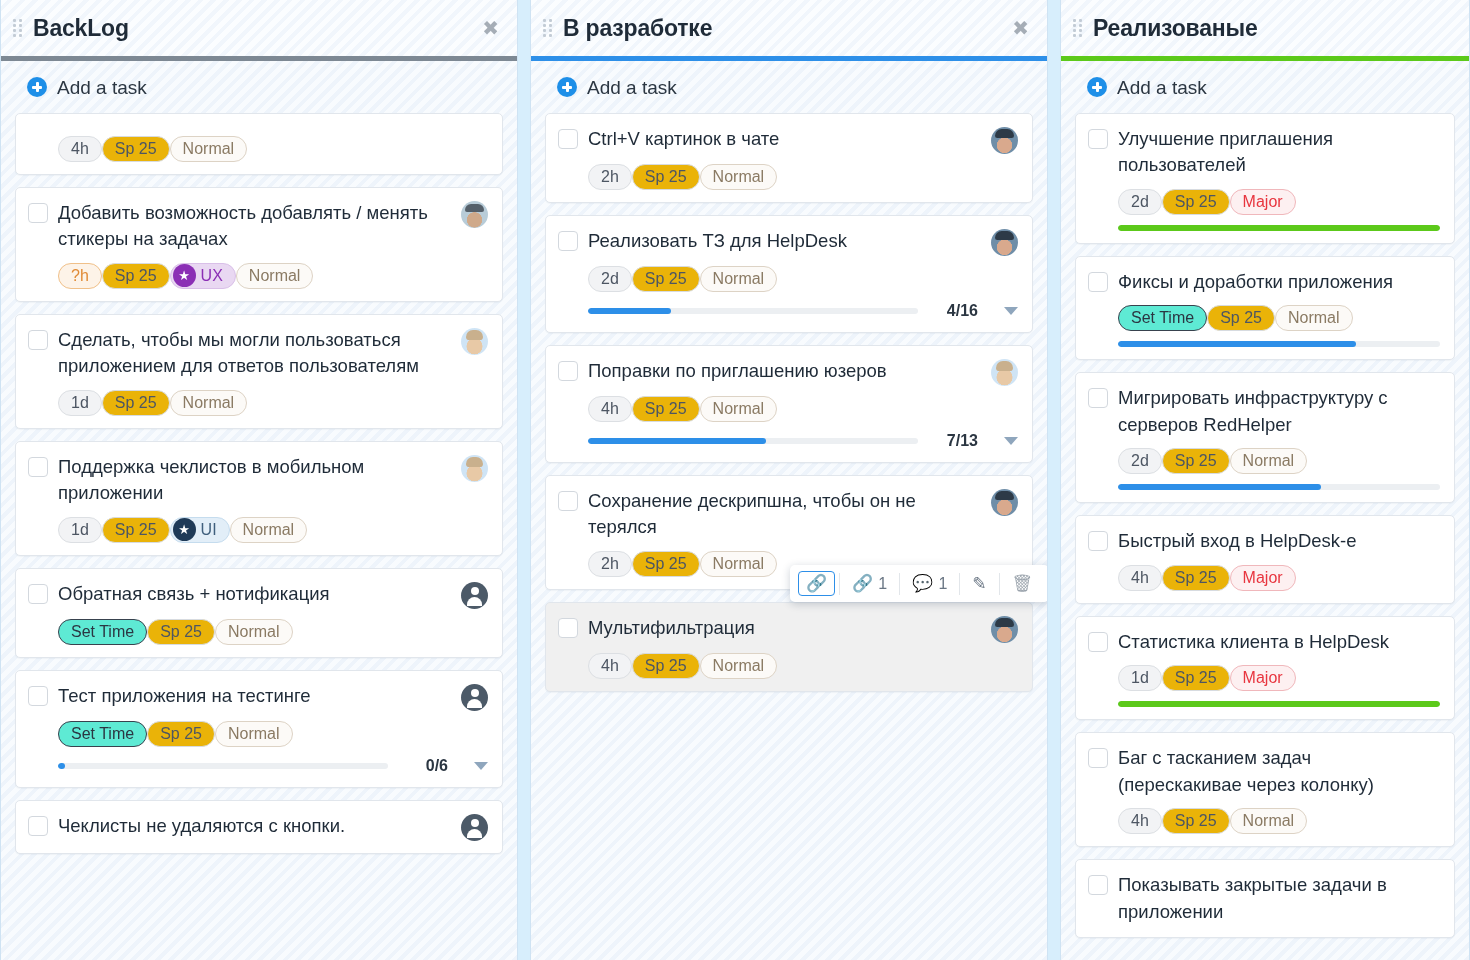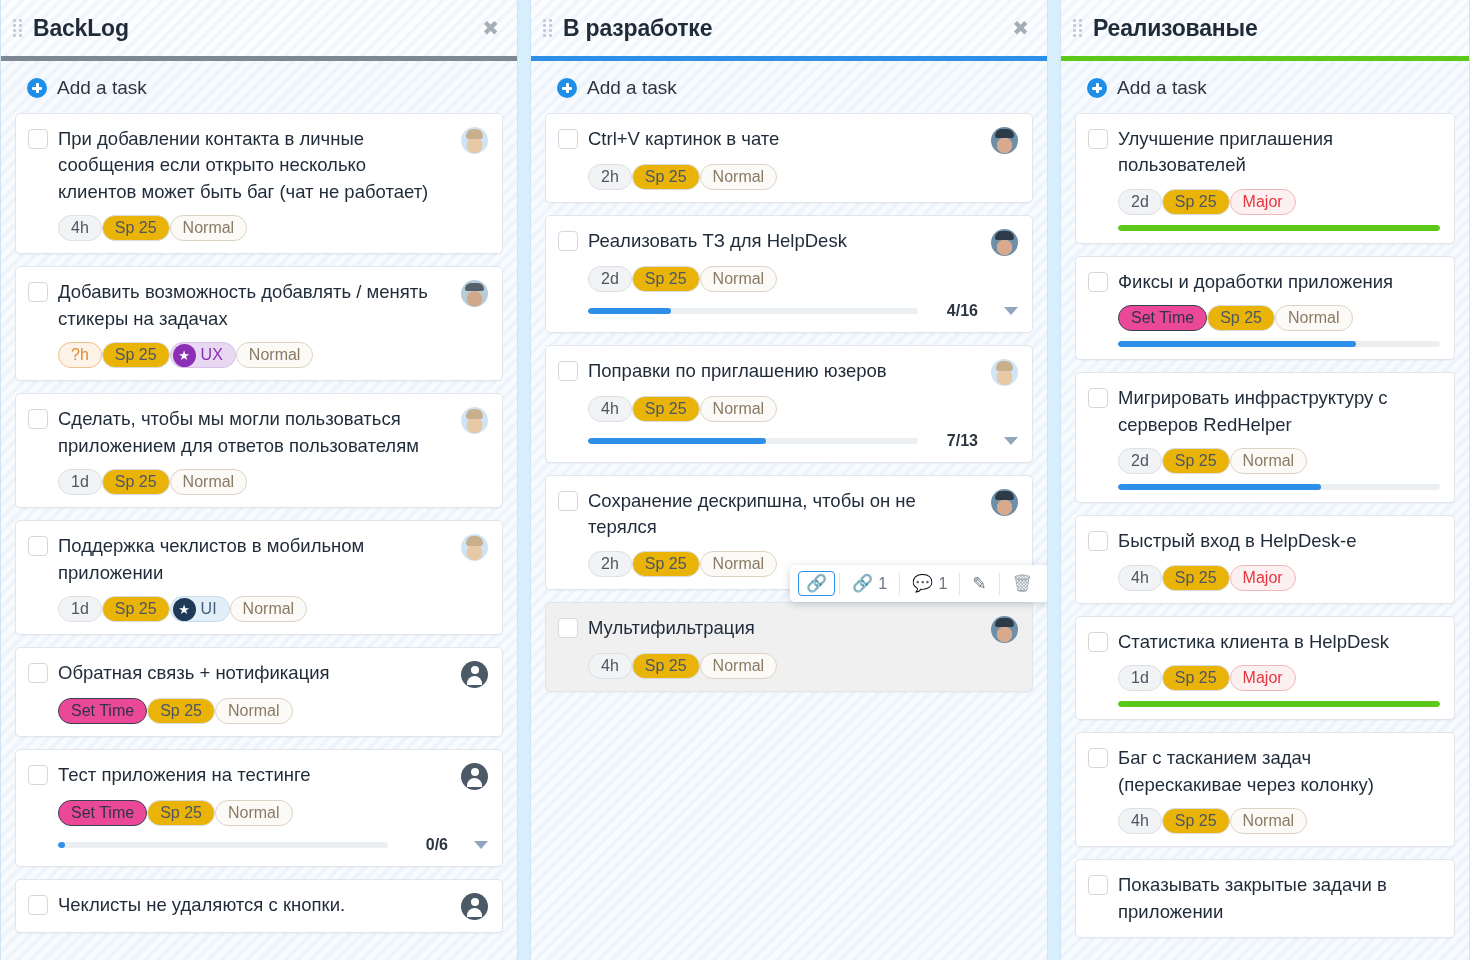--- a/index.html
+++ b/index.html
@@ -75,21 +75,20 @@
     cursor: pointer;
     padding: 2px 4px;
     flex: 0 0 auto;
     font-weight: bold;
   }
   .accent { height: 5px; flex: 0 0 auto; }
 
   
   .add-task {
     display: flex;
-    align-items: center;
     gap: 10px;
     padding: 16px 0 14px 26px;
     flex: 0 0 auto;
     cursor: pointer;
   }
   .plus-icon {
     width: 20px; height: 20px;
     border-radius: 50%;
     background: #1e8fe8;
     position: relative;
@@ -206,21 +205,21 @@
     height: 26px;
     padding: 0 12px;
     border-radius: 14px;
     font-size: 16px;
     white-space: nowrap;
     border: 1px solid transparent;
     cursor: pointer;
   }
   .tag.time   { background: #f2f3f5; border-color: #dcdfe3; color: #4d5663; }
   .tag.time-q { background: #fdf3e8; border-color: #f0c089; color: #e08a35; }
-  .tag.settime{ background: #ec4899; border-color: #38424e; color: #2b3642; border-width: 1.6px; }
+  .tag.settime{ background: #5eead4; border-color: #38424e; color: #2b3642; border-width: 1.6px; }
   .tag.sprint { background: #eab308; border-color: #d7dbe0; color: #4d5663; }
   .tag.prio-normal { background: #fcfaf7; border-color: #ddd3c5; color: #8a7a63; }
   .tag.prio-major  { background: #fdf0f1; border-color: #f0b7bb; color: #e8353f; }
 
   .tag.label { padding: 0 12px 0 2px; gap: 5px; }
   .tag.label.ux { background: #e9d8f2; border-color: #d9bfe8; color: #8b2fb5; }
   .tag.label.ui { background: #e2eef8; border-color: #c5dcee; color: #3f5f7d; }
   .star-badge {
     width: 23px; height: 23px;
     border-radius: 50%;
@@ -327,25 +326,20 @@
         <div class="col-title">BackLog</div>
         <div class="col-close">✖</div>
       </div>
       <div class="accent" style="background: rgb(125, 136, 147);"></div>
       <div class="add-task">
         <div class="plus-icon"></div>
         <div class="add-task-label">Add a task</div>
       </div>
       <div class="cards">
         <div class="card">
-          <div class="card-top">
-            <div class="cb"></div>
-            <div class="card-title">При добавлении контакта в личные сообщения если открыто несколько клиентов может быть баг (чат не работает)</div>
-            <div class="avatar p1"></div>
-          </div>
           <div class="tags">
             <span class="tag time">4h</span>
             <span class="tag sprint">Sp 25</span>
             <span class="tag prio-normal">Normal</span>
           </div>
         </div>
         <div class="card">
           <div class="card-top">
             <div class="cb"></div>
             <div class="card-title">Добавить возможность добавлять / менять стикеры на задачах</div>

